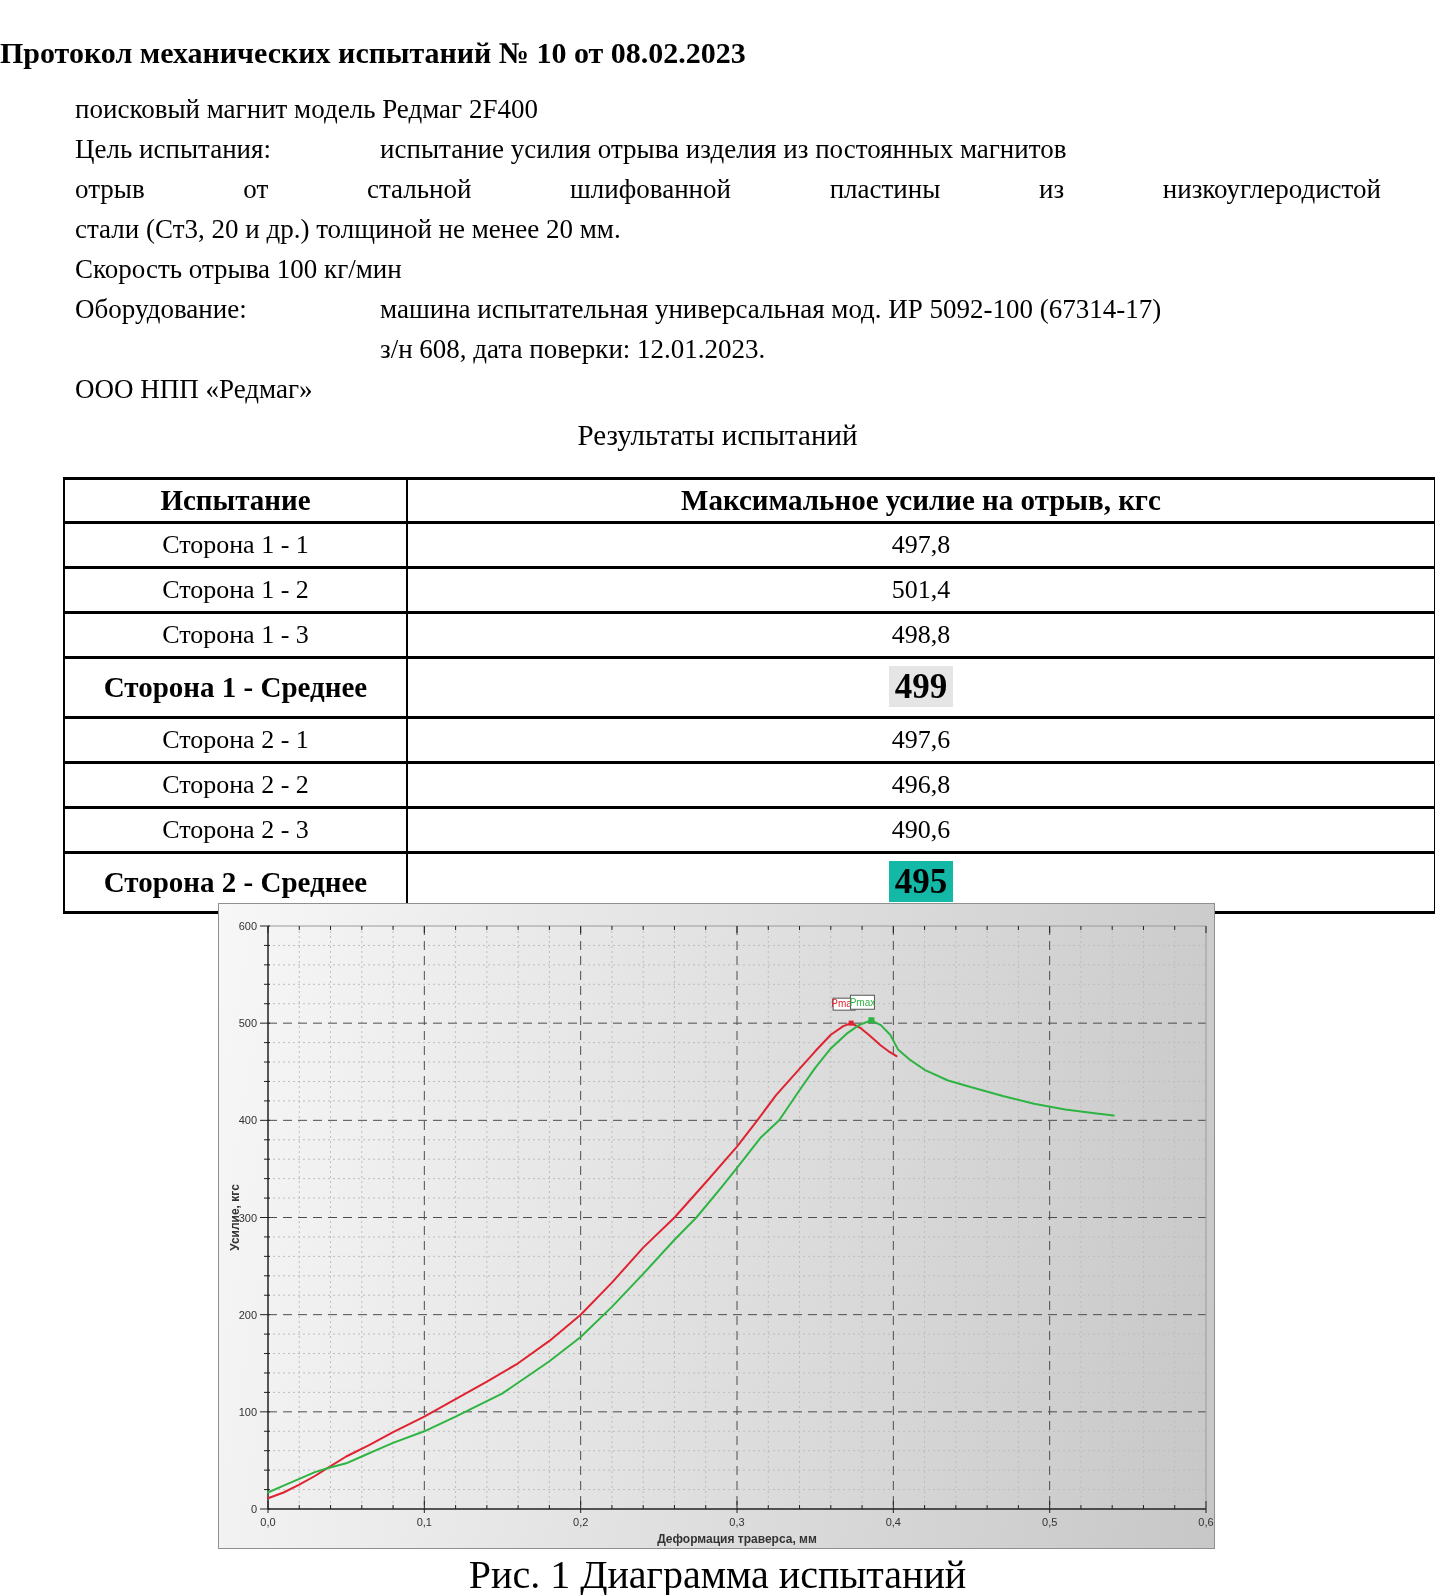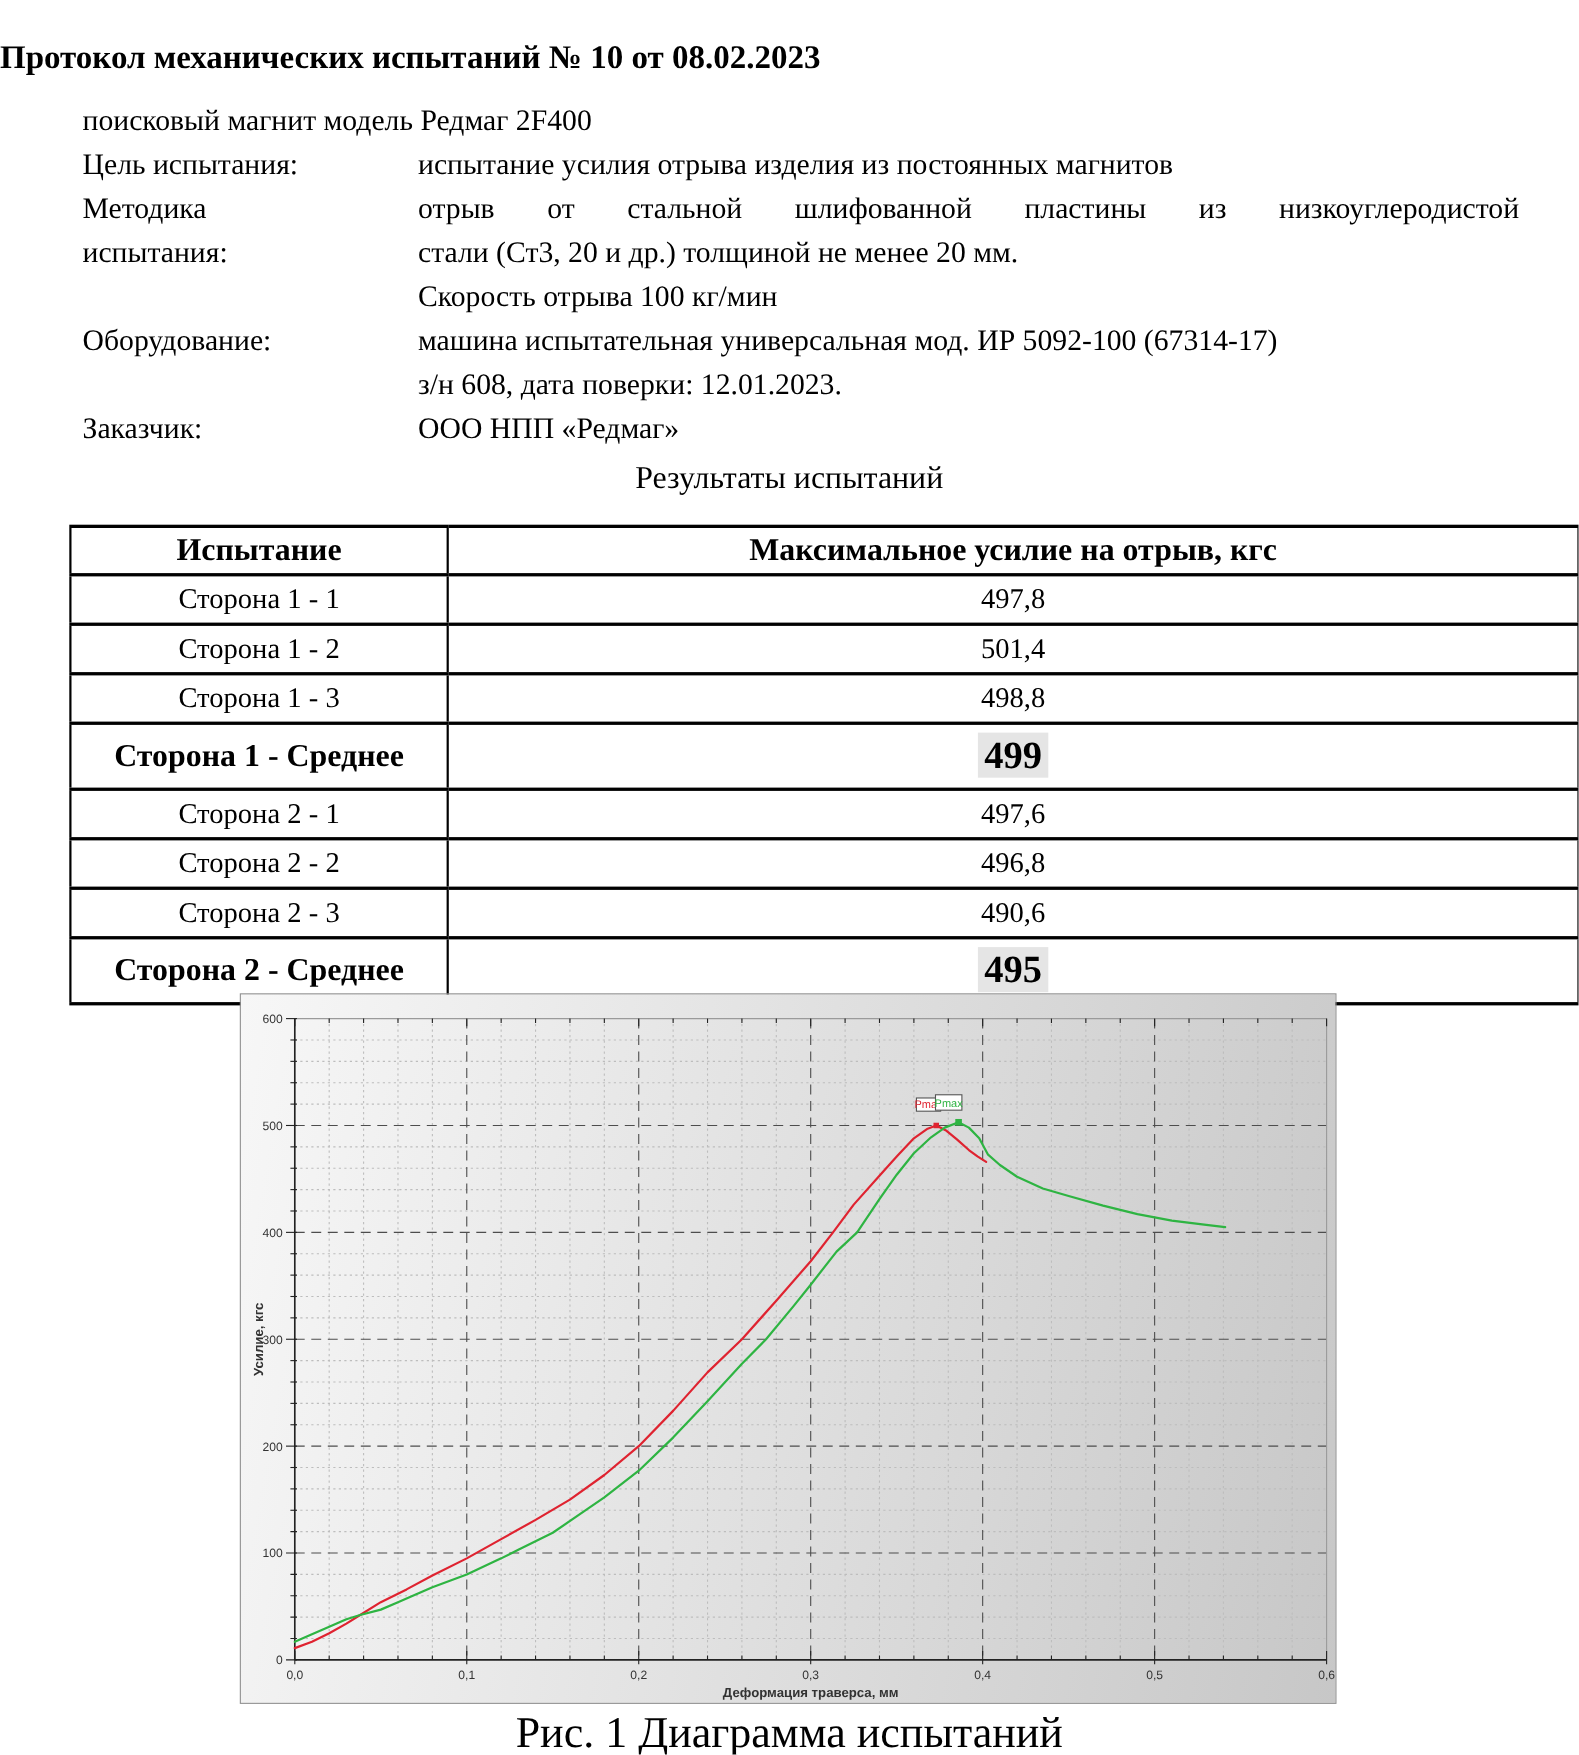--- a/index.html
+++ b/index.html
@@ -55,43 +55,36 @@
     </div>
     <div class="info-row">
       <div class="info-label">
         <span class="vline">Цель испытания:</span>
       </div>
       <div class="info-value">
         <span class="vline">испытание усилия отрыва изделия из постоянных магнитов</span>
       </div>
     </div>
     <div class="info-row">
-      <div class="info-label">
-        <span class="vline">Методика</span>
-        <span class="vline">испытания:</span>
-      </div>
       <div class="info-value">
         <span class="vline just">отрыв от стальной шлифованной пластины из низкоуглеродистой</span>
         <span class="vline">стали (Ст3, 20 и др.) толщиной не менее 20 мм.</span>
         <span class="vline">Скорость отрыва 100 кг/мин</span>
       </div>
     </div>
     <div class="info-row">
       <div class="info-label">
         <span class="vline">Оборудование:</span>
       </div>
       <div class="info-value">
         <span class="vline">машина испытательная универсальная мод. ИР 5092-100 (67314-17)</span>
         <span class="vline">з/н 608, дата поверки: 12.01.2023.</span>
       </div>
     </div>
     <div class="info-row">
-      <div class="info-label">
-        <span class="vline">Заказчик:</span>
-      </div>
       <div class="info-value">
         <span class="vline">ООО НПП «Редмаг»</span>
       </div>
     </div>
   </div>
 
 <div class="results-heading">Результаты испытаний</div>
 
 <table class="results">
   <colgroup>
@@ -128,21 +121,21 @@
       <tr>
         <td>Сторона 2 - 2</td>
         <td>496,8</td>
       </tr>
       <tr>
         <td>Сторона 2 - 3</td>
         <td>490,6</td>
       </tr>
       <tr class="avg">
         <td>Сторона 2 - Среднее</td>
-        <td><span class="hl" style="background: #e5e5e5;">495</span></td>
+        <td><span class="hl" style="background: #14b8a6;">495</span></td>
       </tr>
     </tbody>
 </table>
 
 <div class="chart-box">
     <svg width="995" height="644" viewBox="0 0 995 644">
       <g stroke="#bdbdbd" stroke-width="1" stroke-dasharray="2 3">
         <line x1="80.26666666666667" y1="22" x2="80.26666666666667" y2="605"></line>
         <line x1="111.53333333333333" y1="22" x2="111.53333333333333" y2="605"></line>
         <line x1="142.8" y1="22" x2="142.8" y2="605"></line>

